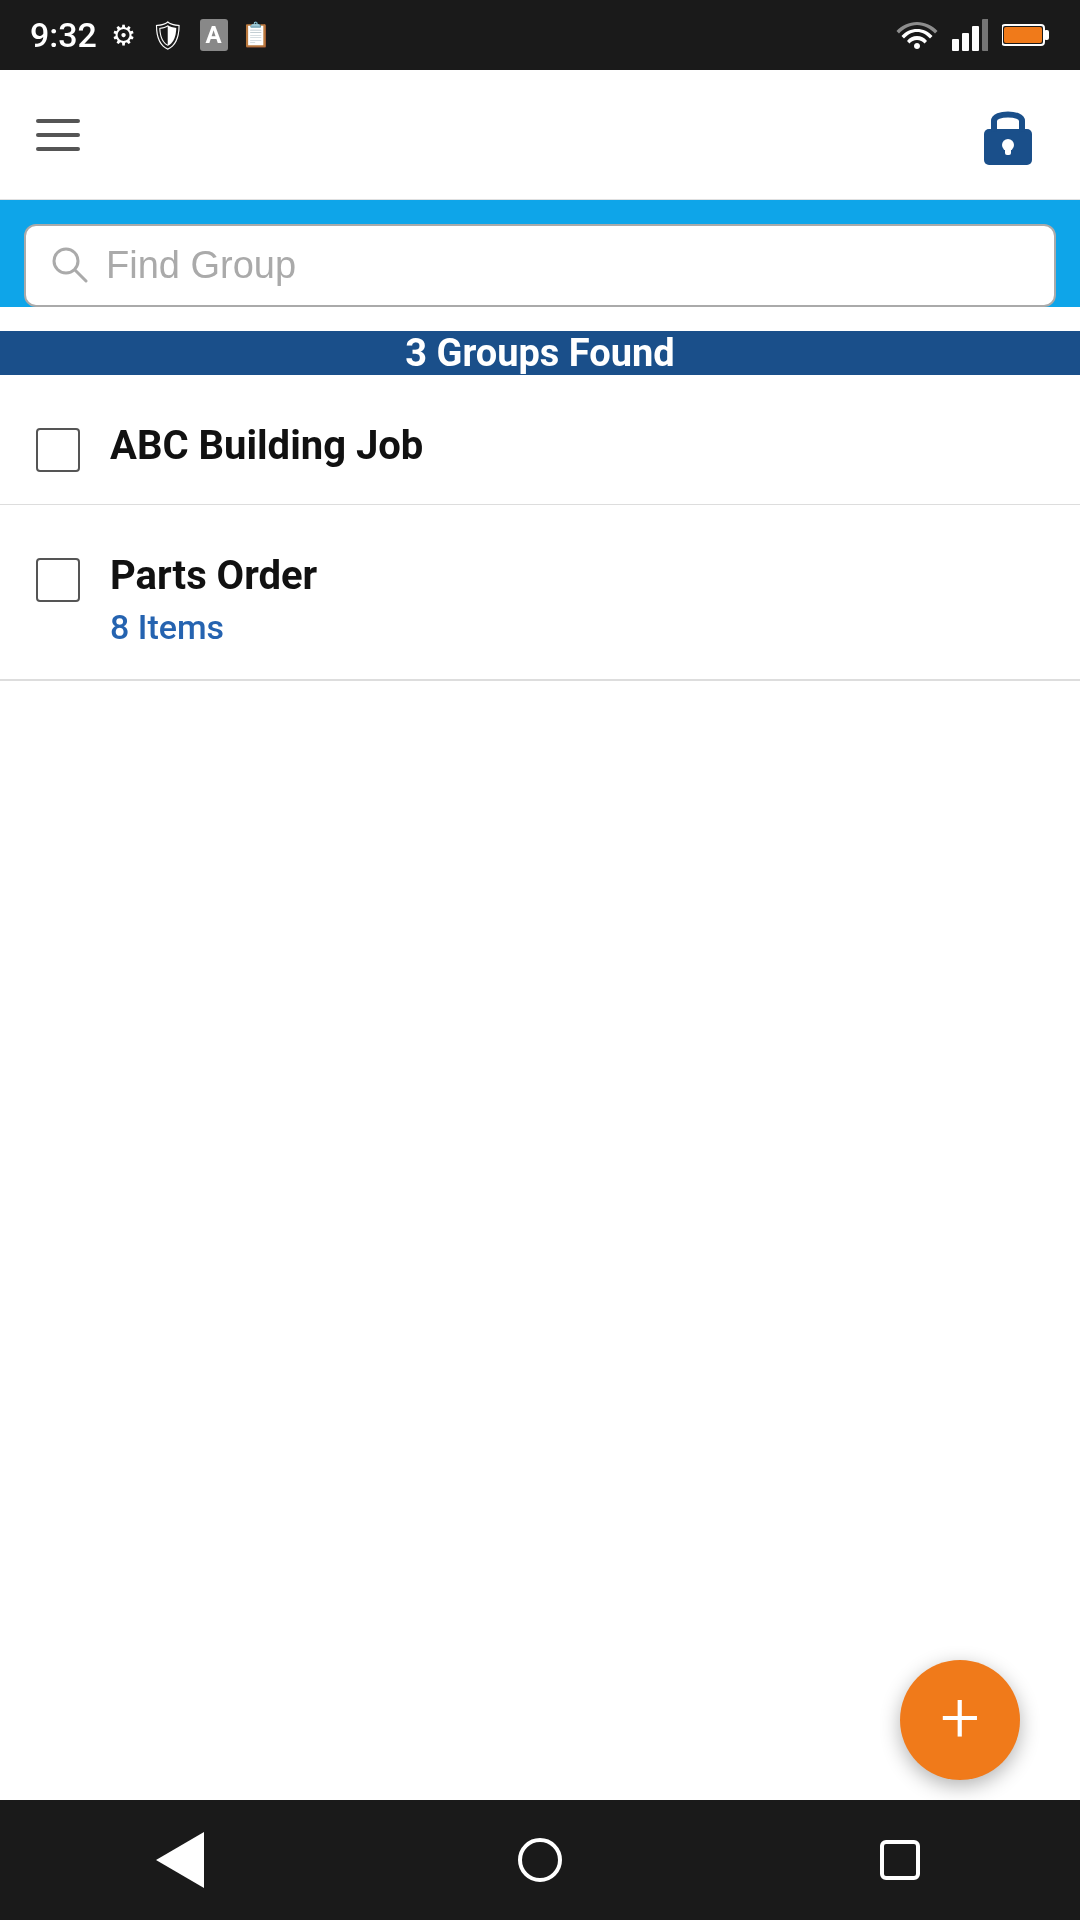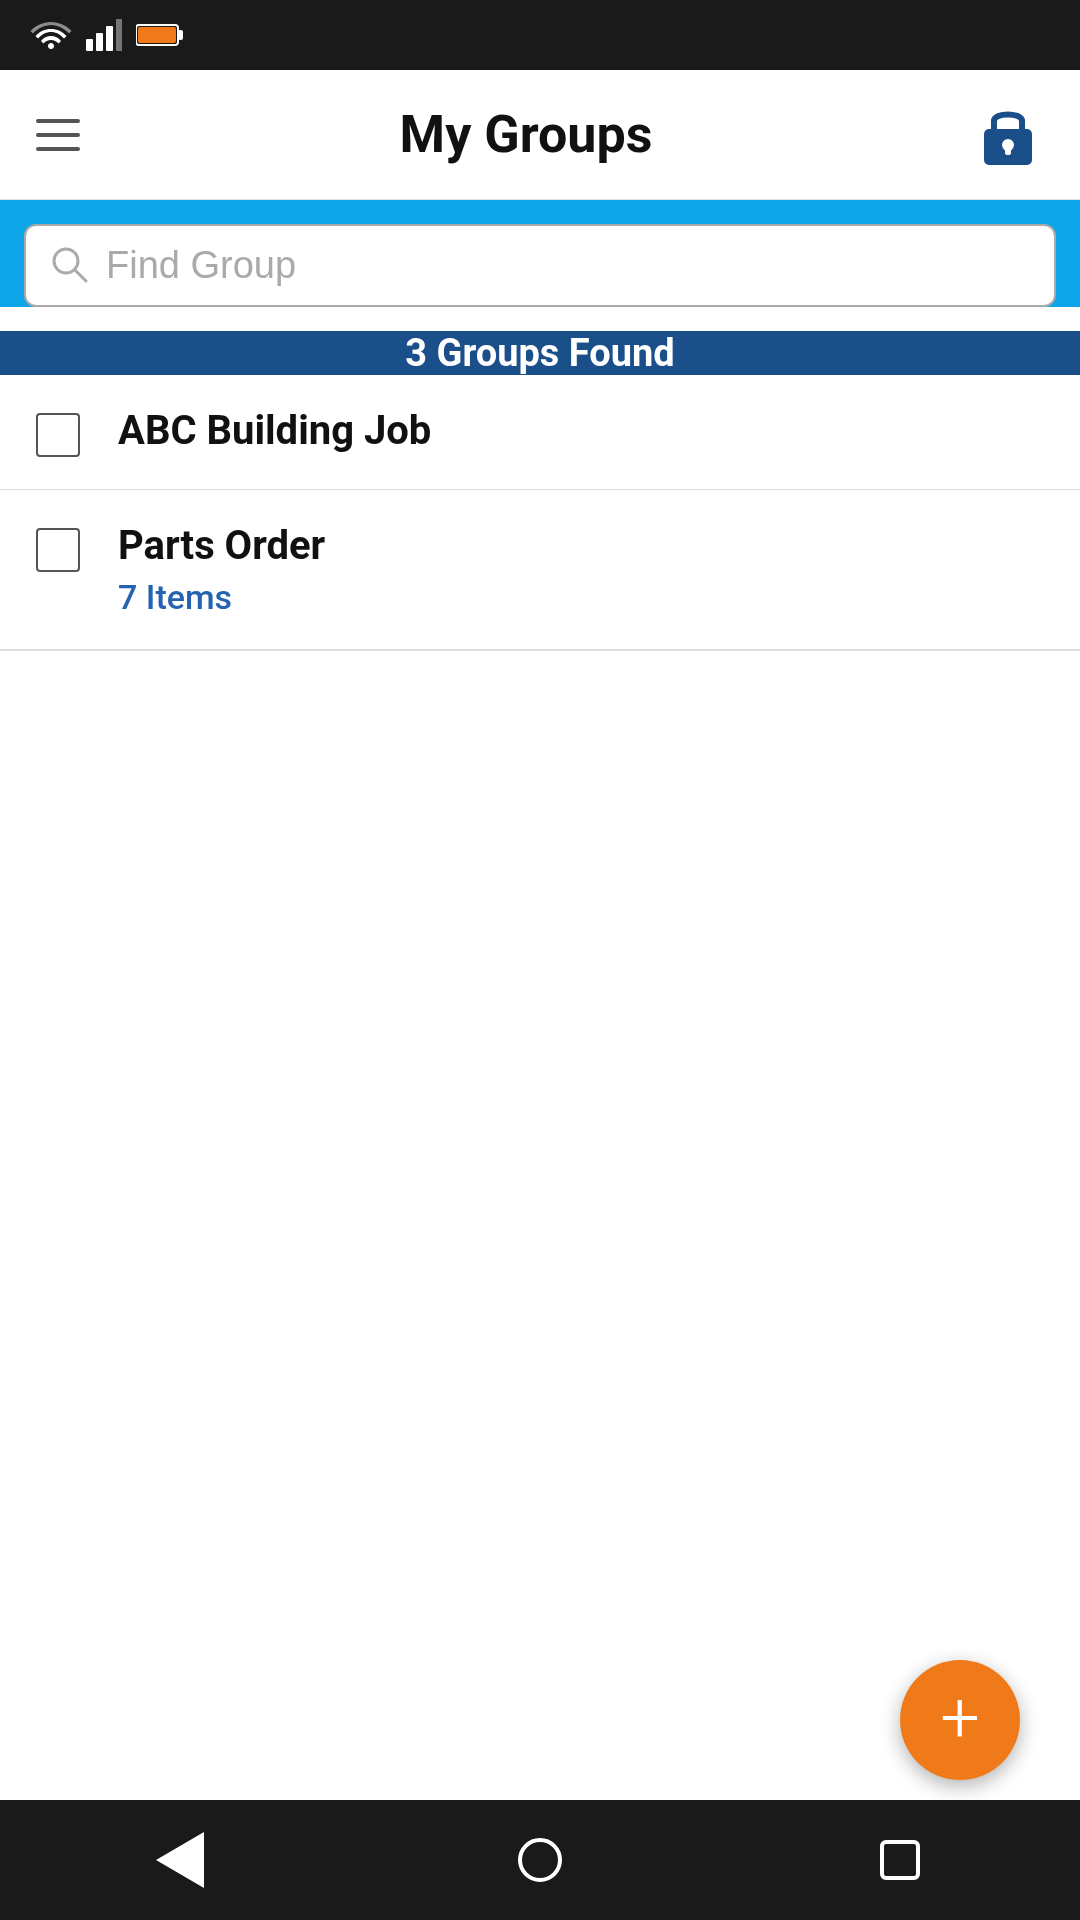--- a/index.html
+++ b/index.html
@@ -147,21 +147,22 @@
     
     .groups-list {
       background: #ffffff;
     }
 
     .group-item {
       display: flex;
       align-items: flex-start;
       padding: 32px 36px;
       border-bottom: 1px solid #dddddd;
-      gap: 38px;
+      gap: 30px;
+      margin-top: 15px;
     }
 
     .group-checkbox {
       width: 44px;
       height: 44px;
       border: 2px solid #555555;
       border-radius: 4px;
       background: #ffffff;
       flex-shrink: 0;
       margin-top: 6px;
@@ -259,20 +260,27 @@
       height: 40px;
       border: 4px solid #ffffff;
       border-radius: 6px;
       background: transparent;
     }
   </style>
 </head>
 <body>
 
 <div class="status-bar">
+  <div class="status-bar-left">
+    <span class="status-time">9:32</span>
+    <span class="status-icon">⚙</span>
+    <span class="status-icon">🛡</span>
+    <span class="status-icon" style="font-size:24px; background:#888; color:#fff; padding:2px 6px; border-radius:3px; font-weight:bold;">A</span>
+    <span class="status-icon" style="font-size:24px;">📋</span>
+  </div>
   <div class="status-bar-right">
 
     <svg width="42" height="32" viewBox="0 0 42 32" fill="white">
       <path d="M21 24 C19.5 24 18 25.3 18 27 C18 28.7 19.3 30 21 30 C22.7 30 24 28.7 24 27 C24 25.3 22.5 24 21 24Z"></path>
       <path d="M21 17 C17 17 13.5 18.8 11 22 L13.5 24.5 C15.3 22.3 18 21 21 21 C24 21 26.7 22.3 28.5 24.5 L31 22 C28.5 18.8 25 17 21 17Z"></path>
       <path d="M21 10 C15 10 9.5 12.5 5.5 17 L8 19.5 C11.3 15.7 16 13 21 13 C26 13 30.7 15.7 34 19.5 L36.5 17 C32.5 12.5 27 10 21 10Z"></path>
       <path d="M21 3 C13 3 5.5 6.5 0.5 12 L3 14.5 C7.3 9.7 14 6 21 6 C28 6 34.7 9.7 39 14.5 L41.5 12 C36.5 6.5 29 3 21 3Z" opacity="0.5"></path>
     </svg>
 
     <svg width="36" height="32" viewBox="0 0 36 32" fill="white">
@@ -289,21 +297,20 @@
     </svg>
   </div>
 </div>
 
 <div class="app-bar">
   <div class="hamburger-icon">
     <span></span>
     <span></span>
     <span></span>
   </div>
-  <span class="app-title">My Groups</span>
   <div class="lock-icon-container">
     <svg class="lock-svg" viewBox="0 0 56 64" fill="none" xmlns="http://www.w3.org/2000/svg">
       <rect x="4" y="26" width="48" height="36" rx="5" fill="#1a4f8a"></rect>
       <path d="M14 26V18C14 9.2 42 9.2 42 18V26" stroke="#1a4f8a" stroke-width="6" fill="none" stroke-linecap="round"></path>
       <circle cx="28" cy="42" r="6" fill="white"></circle>
       <rect x="25" y="42" width="6" height="10" rx="2" fill="white"></rect>
     </svg>
   </div>
 </div>
 
@@ -330,21 +337,21 @@
     <div class="group-info">
       <span class="group-name">ABC Building Job</span>
     </div>
   </div>
 
 
   <div class="group-item">
     <div class="group-checkbox"></div>
     <div class="group-info">
       <span class="group-name">Parts Order</span>
-      <span class="group-items">7 Items</span>
+      <span class="group-items">8 Items</span>
     </div>
   </div>
 
 </div>
 
 <div class="divider-bottom" style="margin-top: 0;"></div>
 
 <div class="fab">
   <span class="fab-plus">+</span>
 </div>

